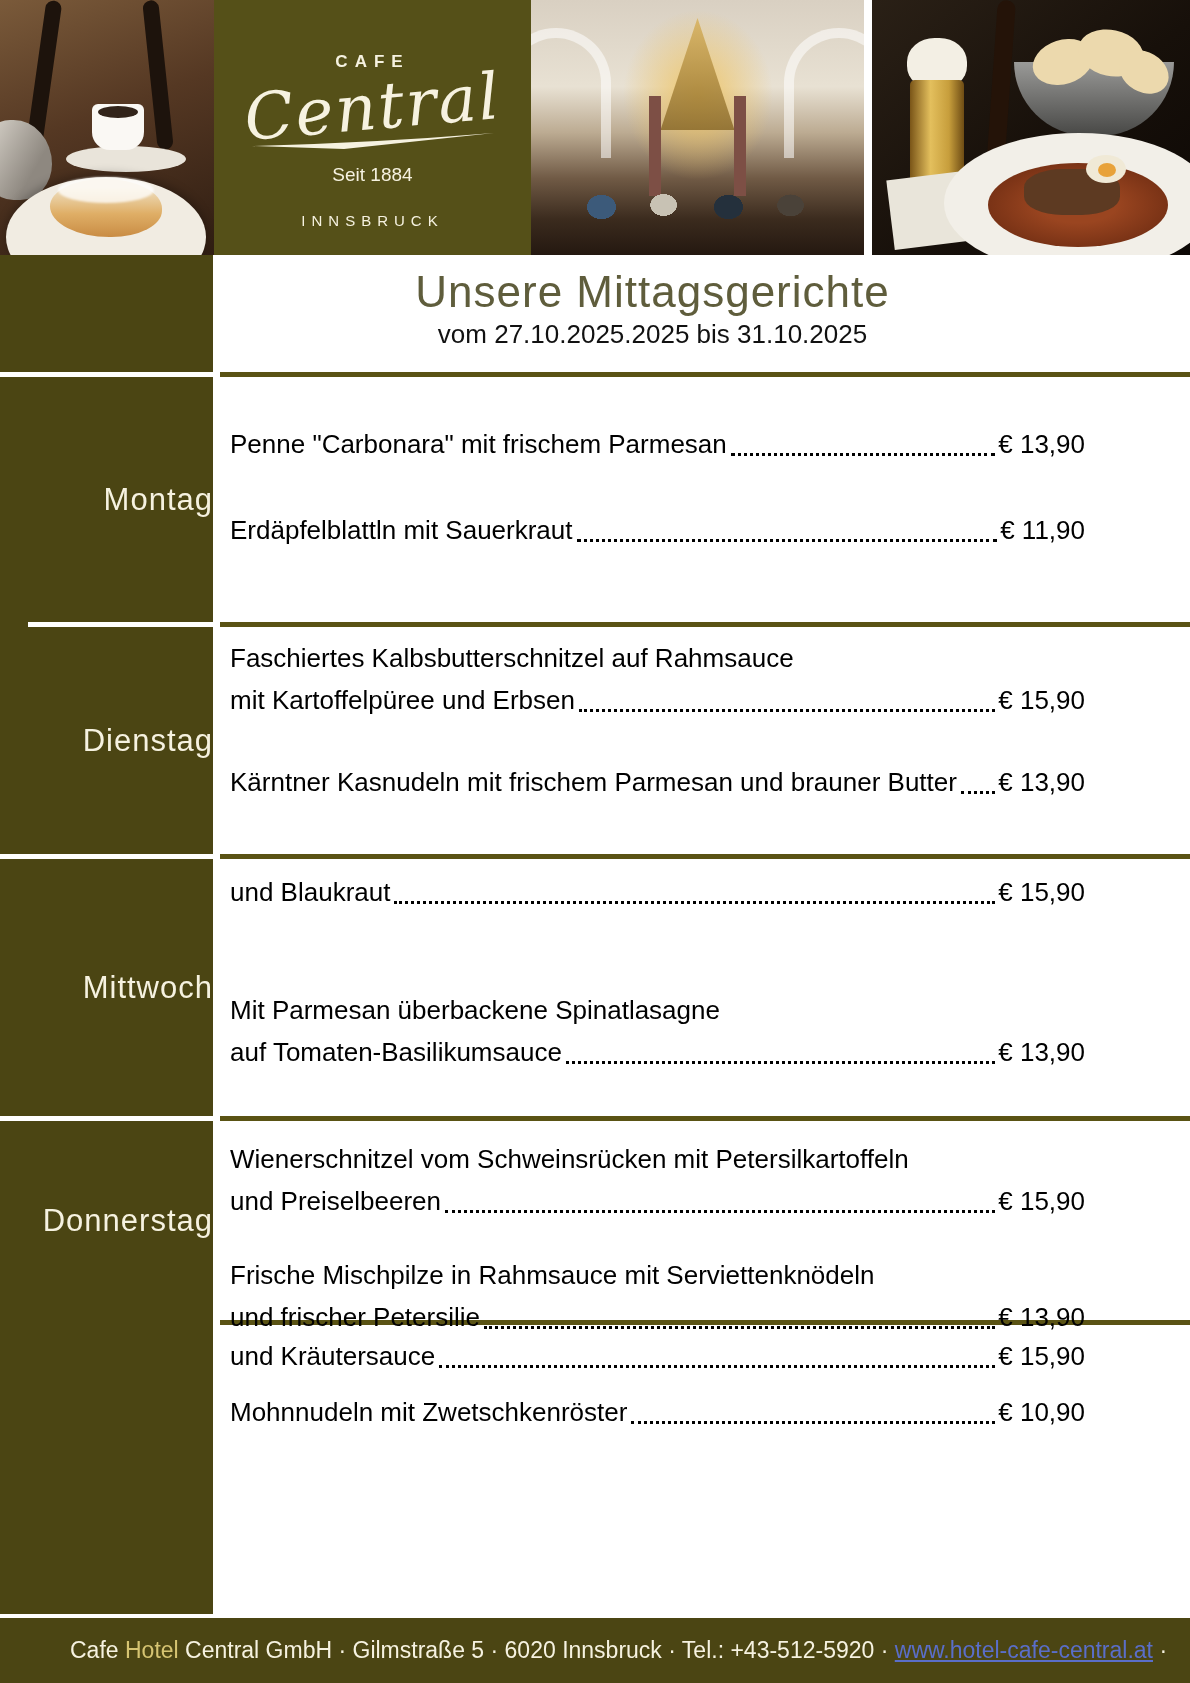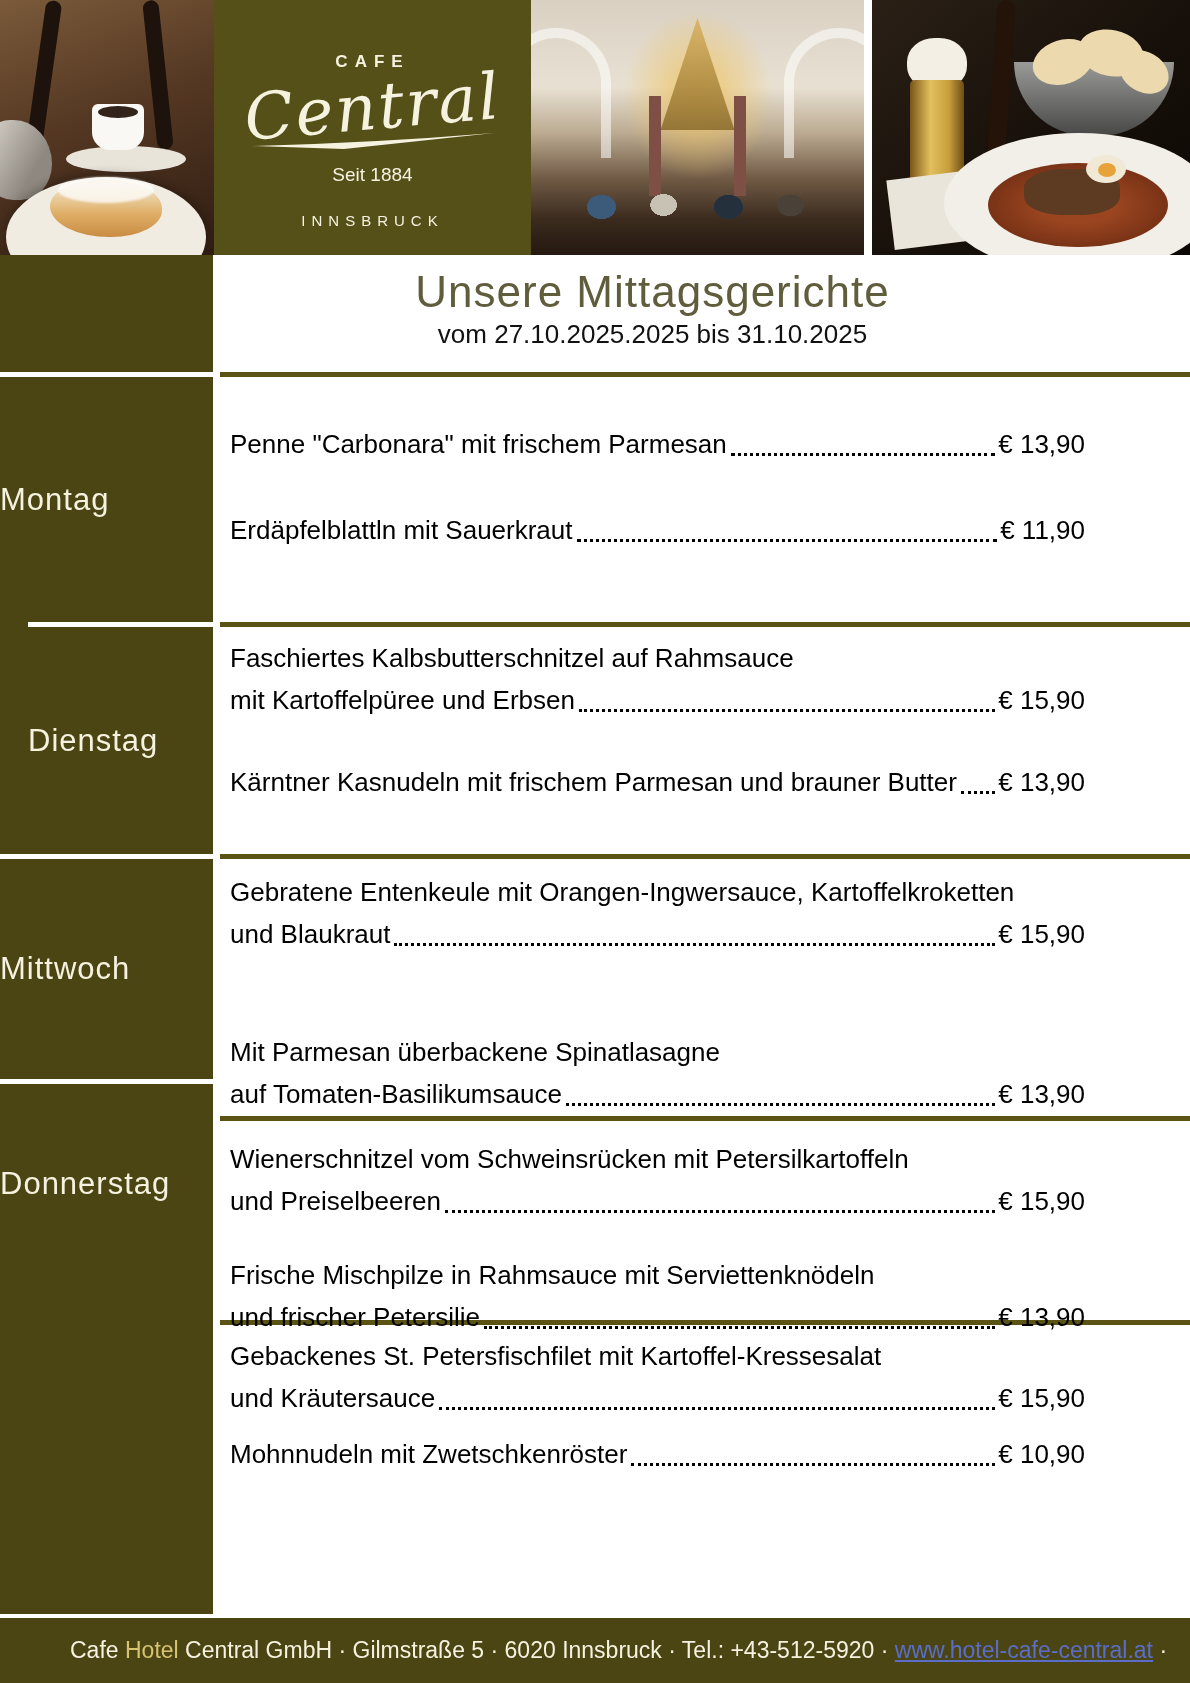--- a/index.html
+++ b/index.html
@@ -64,21 +64,21 @@
   .p3-plate{position:absolute;right:-24px;bottom:-18px;width:270px;height:140px;border-radius:50%;background:#f2efe8;}
   .p3-goulash{position:absolute;right:22px;bottom:8px;width:180px;height:84px;border-radius:50%;
     background:radial-gradient(#9a4520 30%,#6e2c12 85%);}
   .p3-meat{position:absolute;right:70px;bottom:40px;width:96px;height:46px;border-radius:40%;background:#5d3a22;}
   .p3-egg{position:absolute;right:64px;bottom:72px;width:40px;height:28px;border-radius:50%;background:#f0e9d6;}
   .p3-yolk{position:absolute;right:74px;bottom:78px;width:18px;height:14px;border-radius:50%;background:#e8a23a;}
   
   .main{display:flex;height:1363px;align-items:flex-start;}
   .sidebar{width:213px;background:var(--olive);display:flex;flex-direction:column;height:1359px;}
   .sidebar-spacer{height:117px;}
-  .day-cell{border-top:5px solid #fff;box-sizing:border-box;display:flex;align-items:center;justify-content:flex-start;}
+  .day-cell{border-top:5px solid #fff;box-sizing:border-box;display:flex;align-items:center;justify-content:flex-end;}
   .day-cell span{color:var(--cream);font-size:31px;letter-spacing:1px;font-weight:400;}
   .gap-col{width:7px;background:#fff;height:1363px;}
   .content{flex:1;display:flex;flex-direction:column;height:1363px;gap:20px;}
   .title-block{height:117px;box-sizing:border-box;padding-right:105px;text-align:center;}
   .page-title{margin-top:12px;font-size:44px;line-height:50px;color:var(--title);font-weight:400;letter-spacing:1px;}
   .page-subtitle{font-size:26px;line-height:33px;color:var(--ink);margin-top:1px;}
   .menu-section{border-top:5px solid var(--divider);box-sizing:border-box;padding:0 105px 0 10px;}
   .item .line{display:flex;align-items:flex-end;line-height:42px;font-size:26px;color:#000;}
   .line-text{white-space:nowrap;}
   .leader{flex:1 1 12px;min-width:8px;border-bottom:3px dotted #000;margin:0 3px 9px 4px;}
@@ -148,21 +148,21 @@
 
   <div class="main">
     <div class="sidebar" id="sidebar">
       <div class="sidebar-spacer"></div>
     <div class="day-cell" style="height: 250px;">
           <span>Montag</span>
         </div>
         <div class="day-cell" style="height: 232px; margin-left: 28px;">
           <span>Dienstag</span>
         </div>
-        <div class="day-cell" style="height: 225px;">
+        <div class="day-cell" style="height: 262px;">
           <span>Mittwoch</span>
         </div>
         <div class="day-cell" style="height: 204px;">
           <span>Donnerstag</span>
         </div>
       </div>
     <div class="gap-col"></div>
     <div class="content">
       <div class="title-block">
         <div class="page-title">Unsere Mittagsgerichte</div>
@@ -200,23 +200,20 @@
               <div class="line">
                 <span class="line-text">Kärntner Kasnudeln mit frischem Parmesan und brauner Butter</span>
                 <span class="leader"></span>
                 <span class="price">€ 13,90</span>
               </div>
             </div>
           </section>
           <section class="menu-section" style="height: 262px; padding-top: 12px;">
             <div class="item">
               <div class="line">
-                <span class="line-text">Gebratene Entenkeule mit Orangen-Ingwersauce, Kartoffelkroketten</span>
-              </div>
-              <div class="line">
                 <span class="line-text">und Blaukraut</span>
                 <span class="leader"></span>
                 <span class="price">€ 15,90</span>
               </div>
             </div>
             <div class="item" style="margin-top: 76px;">
               <div class="line">
                 <span class="line-text">Mit Parmesan überbackene Spinatlasagne</span>
               </div>
               <div class="line">
@@ -243,23 +240,20 @@
               </div>
               <div class="line">
                 <span class="line-text">und frischer Petersilie</span>
                 <span class="leader"></span>
                 <span class="price">€ 13,90</span>
               </div>
             </div>
           </section>
           <section class="menu-section" style="height: 298px; padding-top: 10px;">
             <div class="item">
-              <div class="line">
-                <span class="line-text">Gebackenes St. Petersfischfilet mit Kartoffel-Kressesalat</span>
-              </div>
               <div class="line">
                 <span class="line-text">und Kräutersauce</span>
                 <span class="leader"></span>
                 <span class="price">€ 15,90</span>
               </div>
             </div>
             <div class="item" style="margin-top: 14px;">
               <div class="line">
                 <span class="line-text">Mohnnudeln mit Zwetschkenröster</span>
                 <span class="leader"></span>

